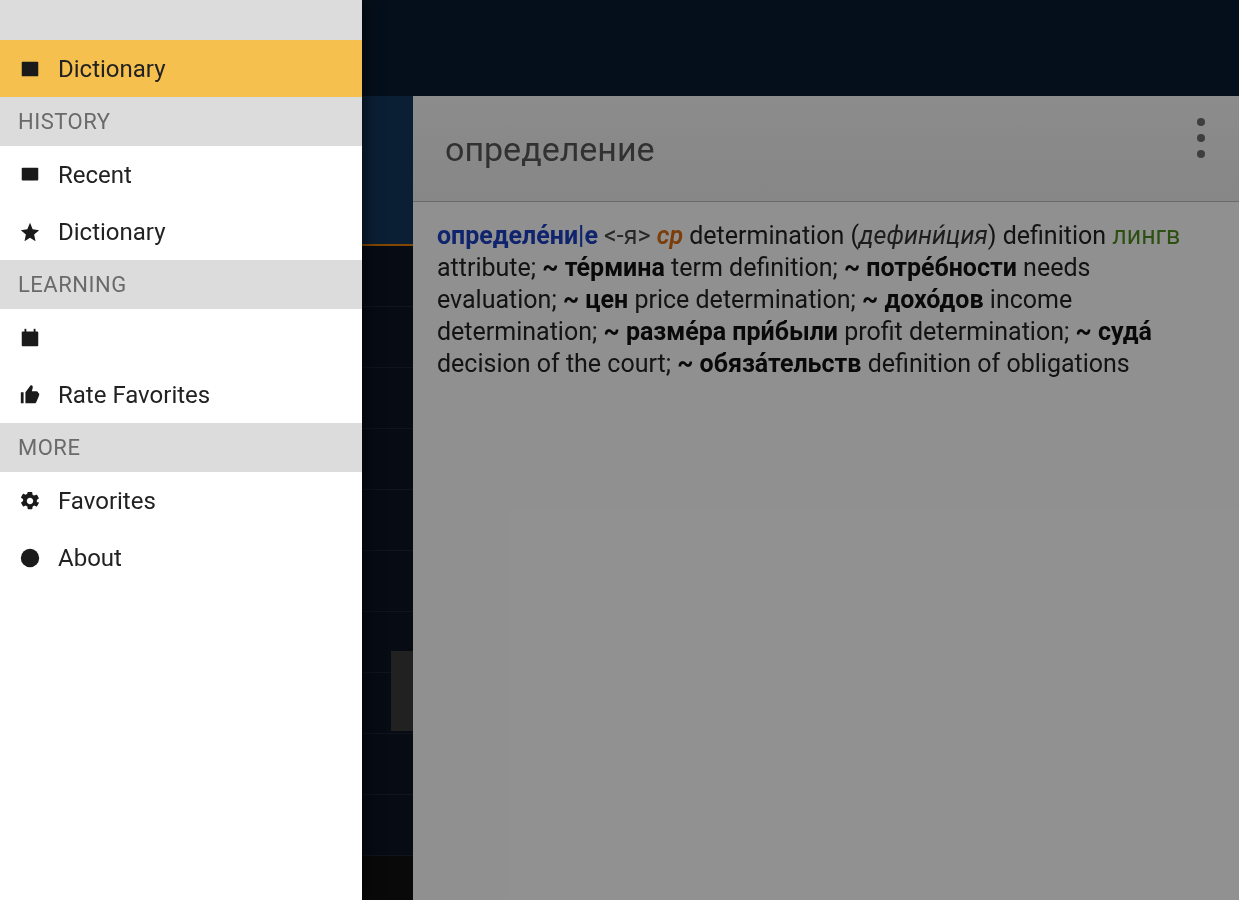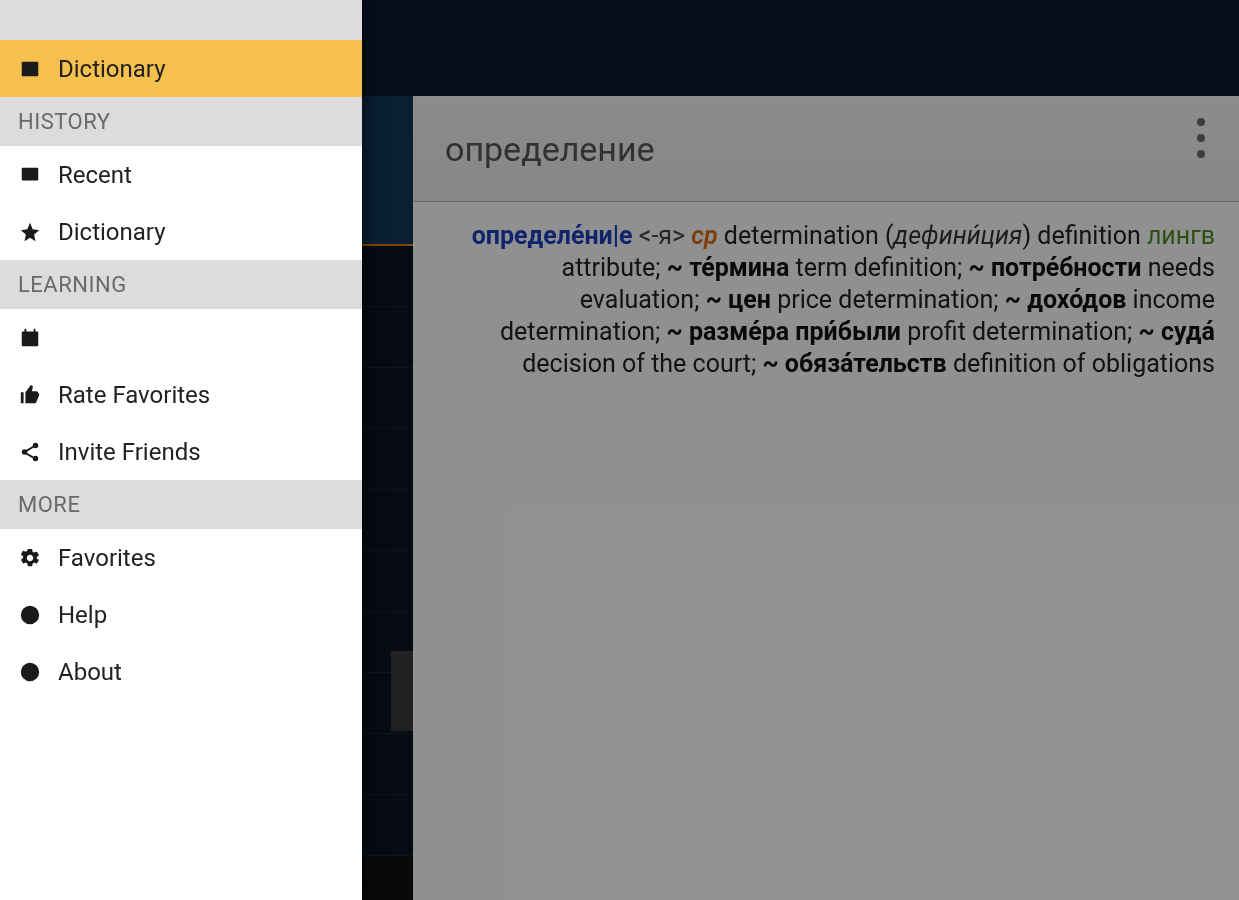--- a/index.html
+++ b/index.html
@@ -42,21 +42,21 @@
     position: relative;
   }
   .entry-title { font-size: 34px; color: #555; font-weight: 400; }
   .kebab {
     position: absolute; right: 34px; top: 22px;
     display: flex; flex-direction: column; gap: 8px;
   }
   .kebab span { width: 8px; height: 8px; border-radius: 50%; background: #6b6b6b; display: block; }
 
   .entry-body {
-    padding: 18px 24px; font-size: 25px; line-height: 1.28; color: #222; text-align: right;
+    padding: 18px 24px; font-size: 25px; line-height: 1.28; color: #222;
   }
   .entry-body .hw { color: #1a3fbc; font-weight: 700; }
   .entry-body .lt { color: #444; }
   .entry-body .pos { color: #d46a12; font-style: italic; font-weight: 600; }
   .entry-body .it { font-style: italic; color: #333; }
   .entry-body .lbl { color: #4d8a1e; }
   .entry-body b { font-weight: 700; color: #111; }
 
   
   .dim {
@@ -180,50 +180,29 @@
   </div>
 
   <div class="nav-item">
     <span class="ico">
       <svg viewBox="0 0 24 24">
           <path d="M2 21h3V9H2v12zm19-11c0-1.1-.9-2-2-2h-5l1-4V3c0-.4-.2-.8-.5-1.1L13 1 7 9v12h10c.8 0 1.5-.5 1.8-1.2l3-7c.1-.3.2-.5.2-.8v-2z"></path>
         </svg>
     </span>
     <span>Rate Favorites</span>
   </div>
-  <div class="nav-item">
-    <span class="ico">
-      <svg viewBox="0 0 24 24">
-          <circle cx="18" cy="5" r="3"></circle>
-          <circle cx="6" cy="12" r="3"></circle>
-          <circle cx="18" cy="19" r="3"></circle>
-          <rect x="7" y="10.2" width="10" height="2" transform="rotate(-30 7 10.2)"></rect>
-          <rect x="7" y="12" width="10" height="2" transform="rotate(30 7 12)"></rect>
-        </svg>
-    </span>
-    <span>Invite Friends</span>
-  </div>
 
   <div class="nav-header">MORE</div>
   <div class="nav-item">
     <span class="ico">
       <svg viewBox="0 0 24 24">
           <path d="M19.4 13c0-.3.1-.7.1-1s0-.7-.1-1l2.1-1.6c.2-.1.2-.4.1-.6l-2-3.5c-.1-.2-.4-.3-.6-.2l-2.5 1c-.5-.4-1.1-.7-1.7-1l-.4-2.6c0-.2-.2-.4-.5-.4h-4c-.2 0-.4.2-.5.4L9 4.1c-.6.2-1.2.6-1.7 1l-2.5-1c-.2-.1-.5 0-.6.2l-2 3.5c-.1.2-.1.5.1.6L4.5 10c0 .3-.1.7-.1 1s0 .7.1 1l-2.1 1.6c-.2.1-.2.4-.1.6l2 3.5c.1.2.4.3.6.2l2.5-1c.5.4 1.1.7 1.7 1l.4 2.6c0 .2.2.4.5.4h4c.2 0 .4-.2.5-.4l.4-2.6c.6-.2 1.2-.6 1.7-1l2.5 1c.2.1.5 0 .6-.2l2-3.5c.1-.2.1-.5-.1-.6L19.4 13zM12 15.5c-1.9 0-3.5-1.6-3.5-3.5S10.1 8.5 12 8.5s3.5 1.6 3.5 3.5-1.6 3.5-3.5 3.5z"></path>
         </svg>
     </span>
     <span>Favorites</span>
-  </div>
-  <div class="nav-item">
-    <span class="ico">
-      <svg viewBox="0 0 24 24">
-          <circle cx="12" cy="12" r="10"></circle>
-          <text x="12" y="17" text-anchor="middle" font-size="14" font-weight="700" fill="#fff">?</text>
-        </svg>
-    </span>
-    <span>Help</span>
   </div>
   <div class="nav-item">
     <span class="ico">
       <svg viewBox="0 0 24 24">
           <circle cx="12" cy="12" r="10"></circle>
           <rect x="11" y="10" width="2" height="7" fill="#fff"></rect>
           <rect x="11" y="6" width="2" height="2" fill="#fff"></rect>
         </svg>
     </span>
     <span>About</span>

